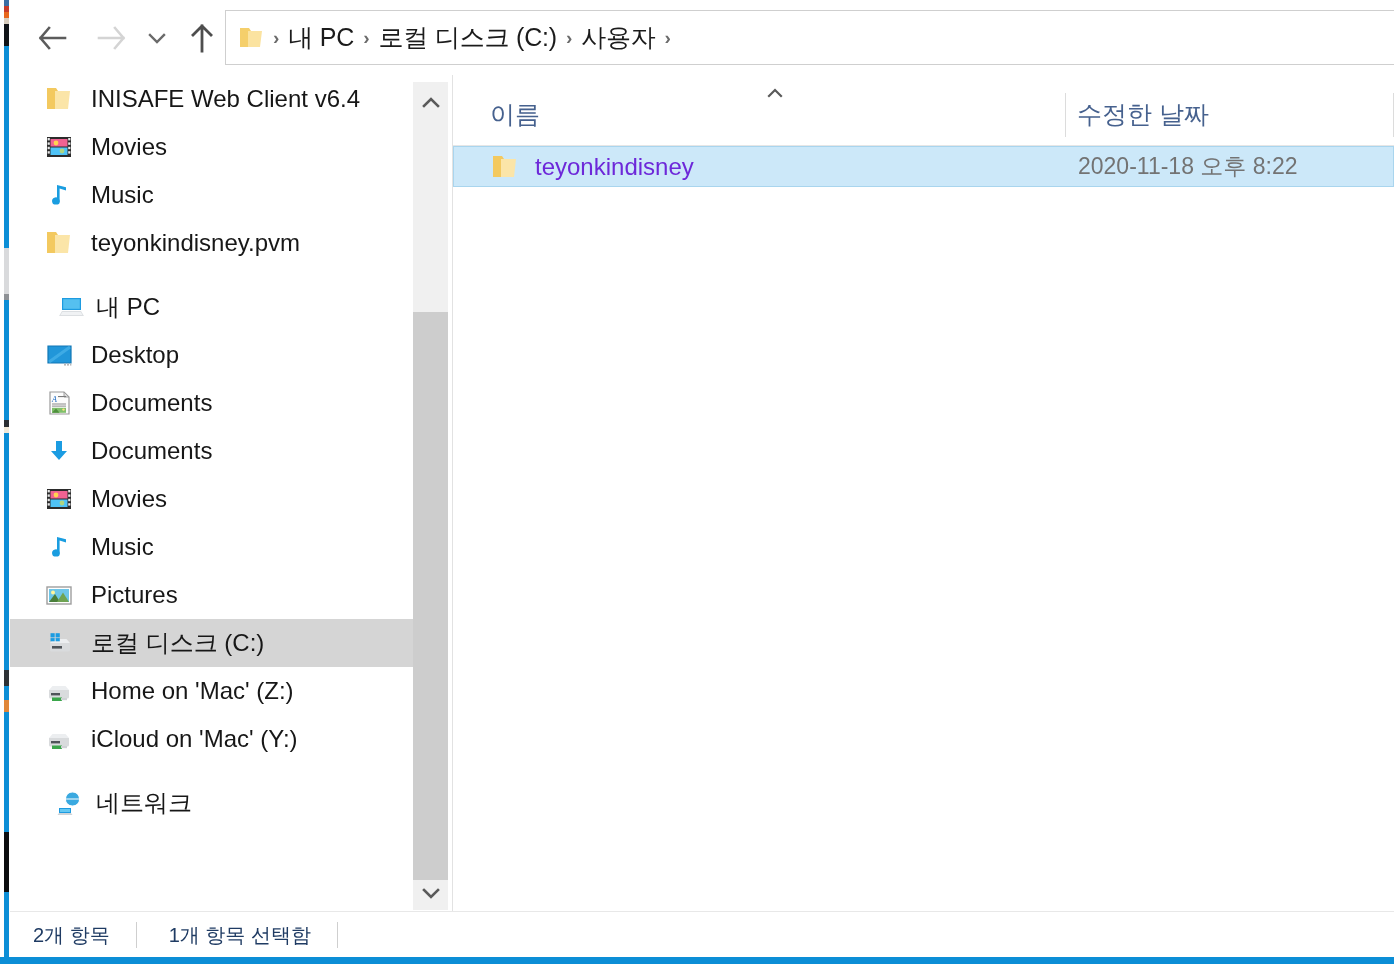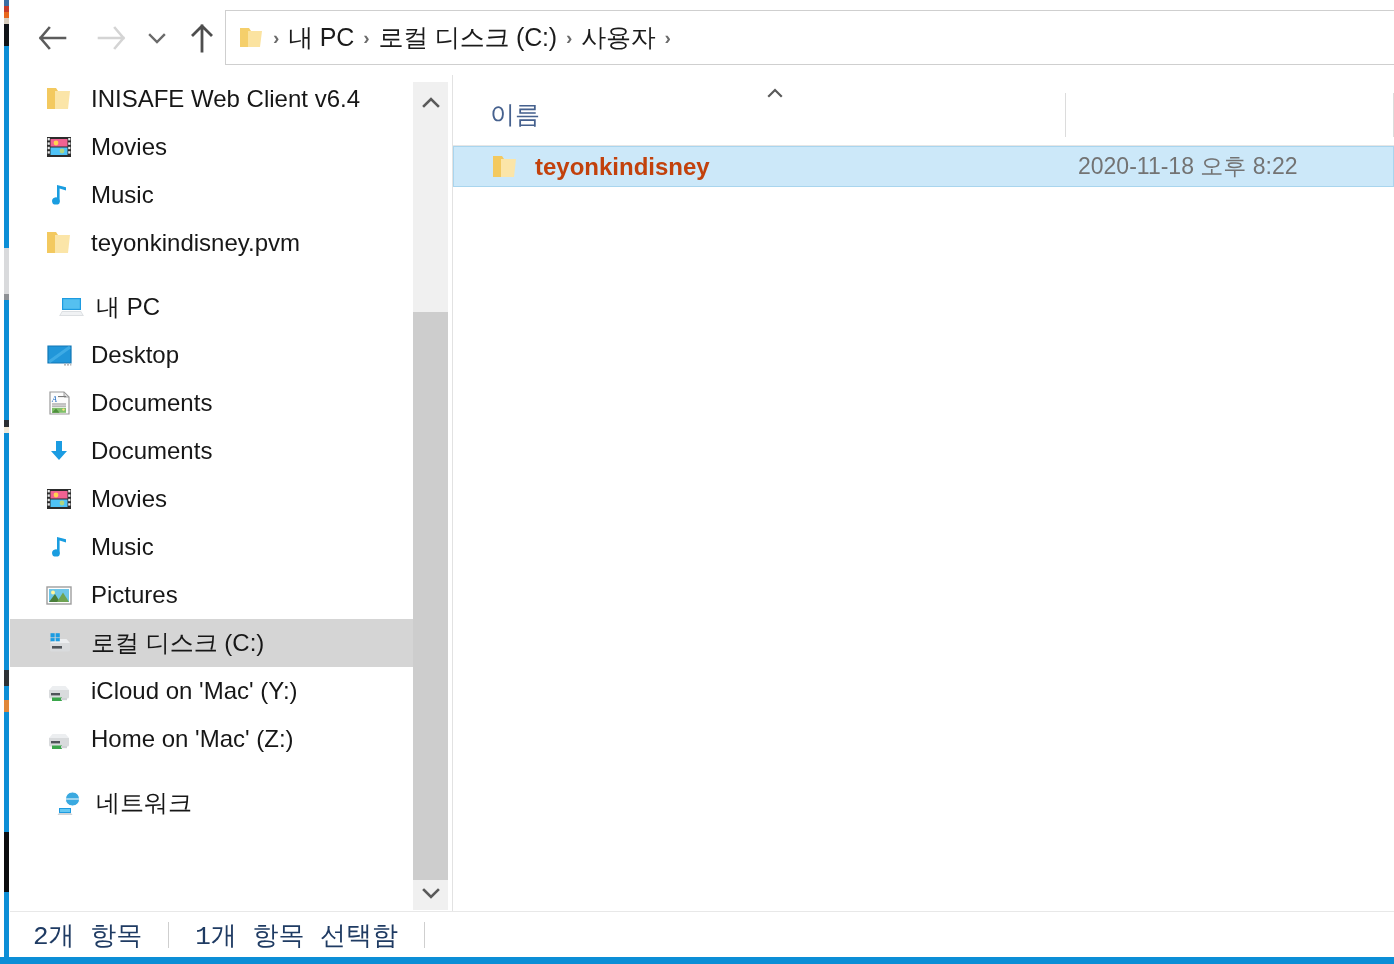--- a/index.html
+++ b/index.html
@@ -225,49 +225,47 @@
   .file-icon {
     width: 28px; height: 28px;
     margin-left: 38px;
     margin-right: 16px;
     flex: 0 0 auto;
     display:flex; align-items:center; justify-content:center;
   }
   .file-row.selected .file-icon { margin-left: 37px; }
   .file-name {
     font-size: 24px;
-    color: #c2410c;
+    color: #6d28d9;
     white-space: nowrap;
     flex: 0 0 auto;
-    font-weight: bold;
   }
   .file-date {
     position: absolute;
     left: 624px;
     font-size: 23px;
     color: #737373;
     white-space: nowrap;
   }
 
   
   #statusbar {
     position: absolute;
     left: 10px; top: 911px;
     width: 1384px; height: 46px;
     background: #ffffff;
     border-top: 1px solid #e8e8e8;
     display: flex;
     align-items: center;
-    font-size: 26px;
+    font-size: 20px;
     color: #1f3b63;
-    font-family: Liberation Mono, monospace;
   }
   .status-text { padding: 0 0 0 0; white-space: nowrap; }
   #status-count { margin-left: 23px; }
-  #status-selected { margin-left: 0; }
+  #status-selected { margin-left: 6px; }
   .status-sep {
     width: 1px; height: 26px;
     background: #cfcfcf;
     margin: 0 26px;
     flex: 0 0 auto;
   }
   .status-sep.last { margin-left: 26px; }
 
   
   #bottom-bar {
@@ -502,33 +500,33 @@
     <div class="tree-item lvl-child">
       <span class="tree-icon">
         <svg width="28" height="26" viewBox="0 0 28 26">
           <path d="M4 12 L24 12 L24 19 A1.6 1.6 0 0 1 22.4 20.6 L5.6 20.6 A1.6 1.6 0 0 1 4 19 Z" fill="#d9dbdd"></path>
           <path d="M4 12 L7.5 8 L20.5 8 L24 12 Z" fill="#eceef0"></path>
           <rect x="6" y="15" width="9" height="2.4" fill="#4f5459"></rect>
           <path d="M7 19.5 L17 19.5 L17 23 L7 23 Z" fill="#3aa64a"></path>
           <rect x="16" y="20" width="6" height="2.2" fill="#cfd2d5"></rect>
         </svg>
       </span>
-      <span>iCloud on 'Mac' (Y:)</span>
+      <span>Home on 'Mac' (Z:)</span>
     </div>
     <div class="tree-item lvl-child">
       <span class="tree-icon">
         <svg width="28" height="26" viewBox="0 0 28 26">
           <path d="M4 12 L24 12 L24 19 A1.6 1.6 0 0 1 22.4 20.6 L5.6 20.6 A1.6 1.6 0 0 1 4 19 Z" fill="#d9dbdd"></path>
           <path d="M4 12 L7.5 8 L20.5 8 L24 12 Z" fill="#eceef0"></path>
           <rect x="6" y="15" width="9" height="2.4" fill="#4f5459"></rect>
           <path d="M7 19.5 L17 19.5 L17 23 L7 23 Z" fill="#3aa64a"></path>
           <rect x="16" y="20" width="6" height="2.2" fill="#cfd2d5"></rect>
         </svg>
       </span>
-      <span>Home on 'Mac' (Z:)</span>
+      <span>iCloud on 'Mac' (Y:)</span>
     </div>
     <div class="tree-gap"></div>
     <div class="tree-item lvl-root">
       <span class="tree-icon">
         <svg width="28" height="26" viewBox="0 0 28 26">
           <circle cx="15.5" cy="9" r="7.2" fill="#3aa9e0"></circle>
           <path d="M8.3 9 A7.2 7.2 0 0 1 22.7 9 A7.2 7.2 0 0 1 8.3 9 Z" fill="none" stroke="#ffffff" stroke-width="1.1"></path>
           <path d="M15.5 1.8 A11 7.2 0 0 1 15.5 16.2 A11 7.2 0 0 1 15.5 1.8" fill="none" stroke="#ffffff" stroke-width="1"></path>
           <path d="M8.3 9 L22.7 9" stroke="#ffffff" stroke-width="1"></path>
           <path d="M2 18 L14 18 L14 23 L2 23 Z" fill="#1e9be0"></path>
@@ -558,20 +556,21 @@
 <div id="filepane">
 
   <div id="col-headers">
     <div id="sort-indicator">
       <svg width="20" height="12" viewBox="0 0 20 12">
         <path d="M4 9 L10 3 L16 9" fill="none" stroke="#5a5a5a" stroke-width="2.2" stroke-linecap="square"></path>
       </svg>
     </div>
     <div class="col-head" id="col-name">이름</div>
     <div id="col-sep"></div>
+    <div class="col-head" id="col-date">수정한 날짜</div>
     <div id="col-sep2"></div>
   </div>
 
   <div id="file-rows">
       <div class="file-row selected">
         <span class="file-icon">
           <svg width="28" height="26" viewBox="0 0 28 26">
             <path d="M2 2 L11 2 L13 5 L10 5 L10 23 L2 23 Z" fill="#f3c95f"></path>
             <path d="M10 5 L25 5 L23 23 L10 23 Z" fill="#fbe5a8"></path>
           </svg>

